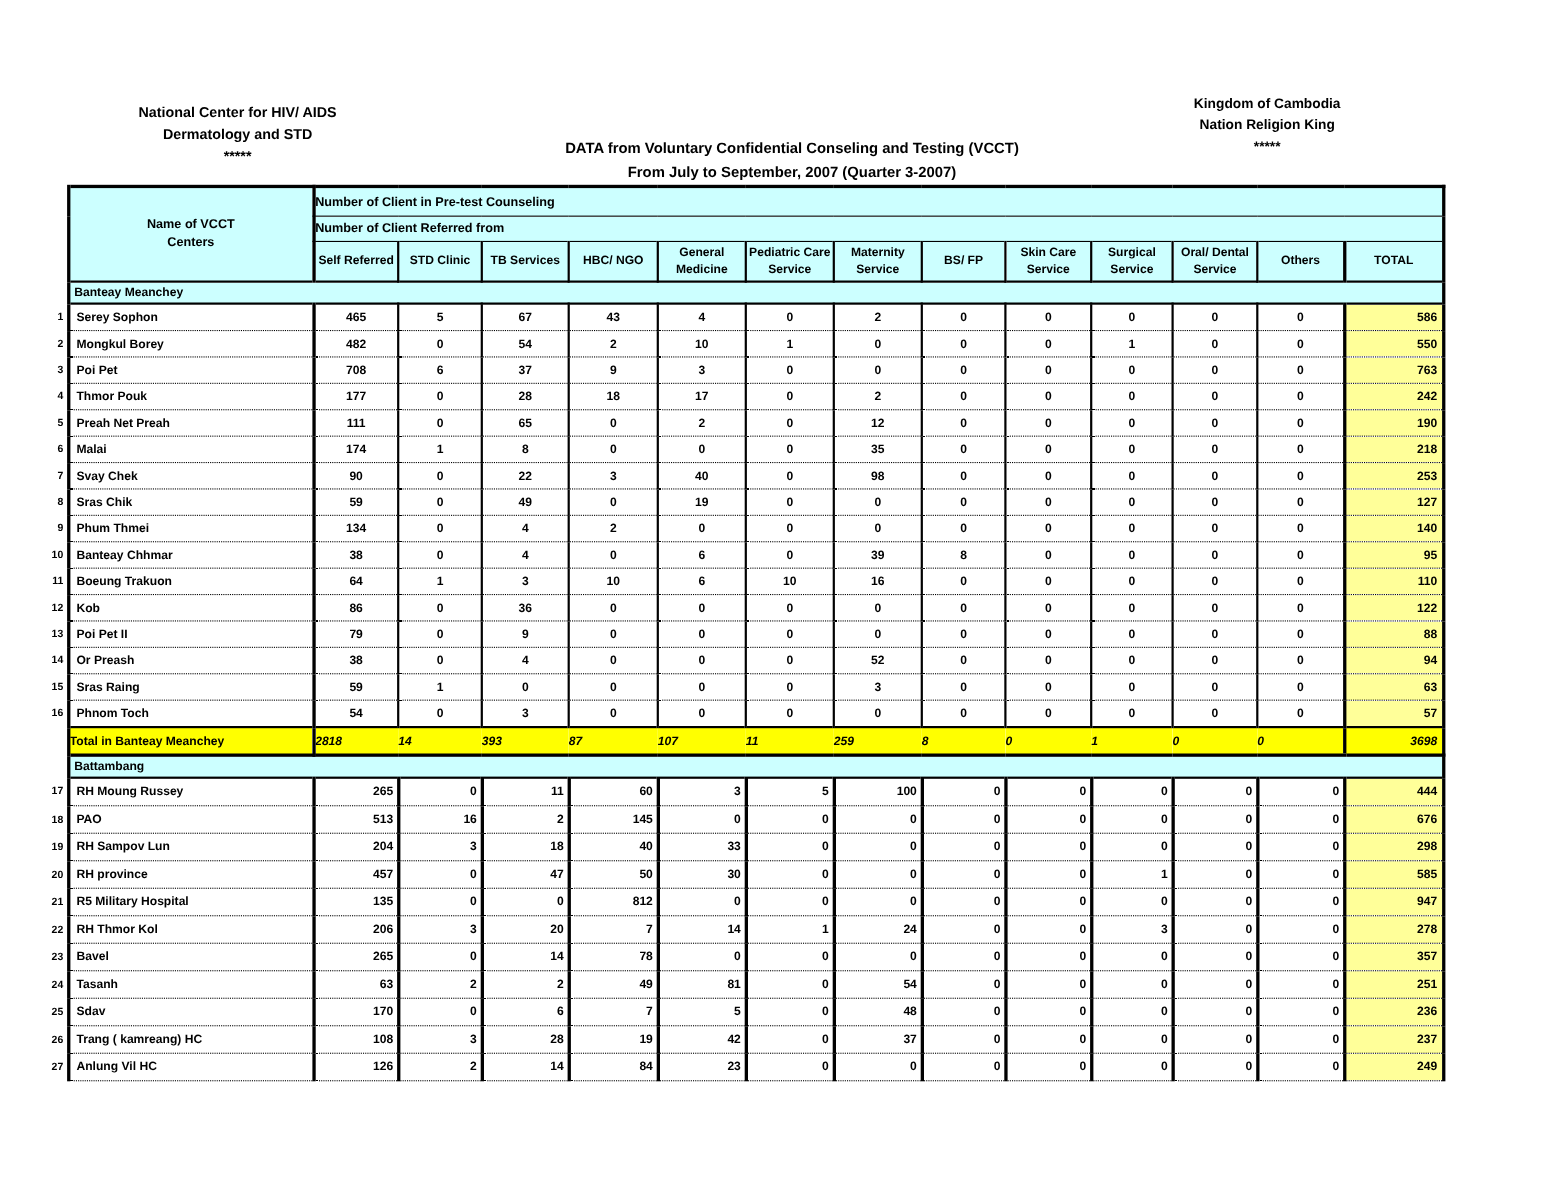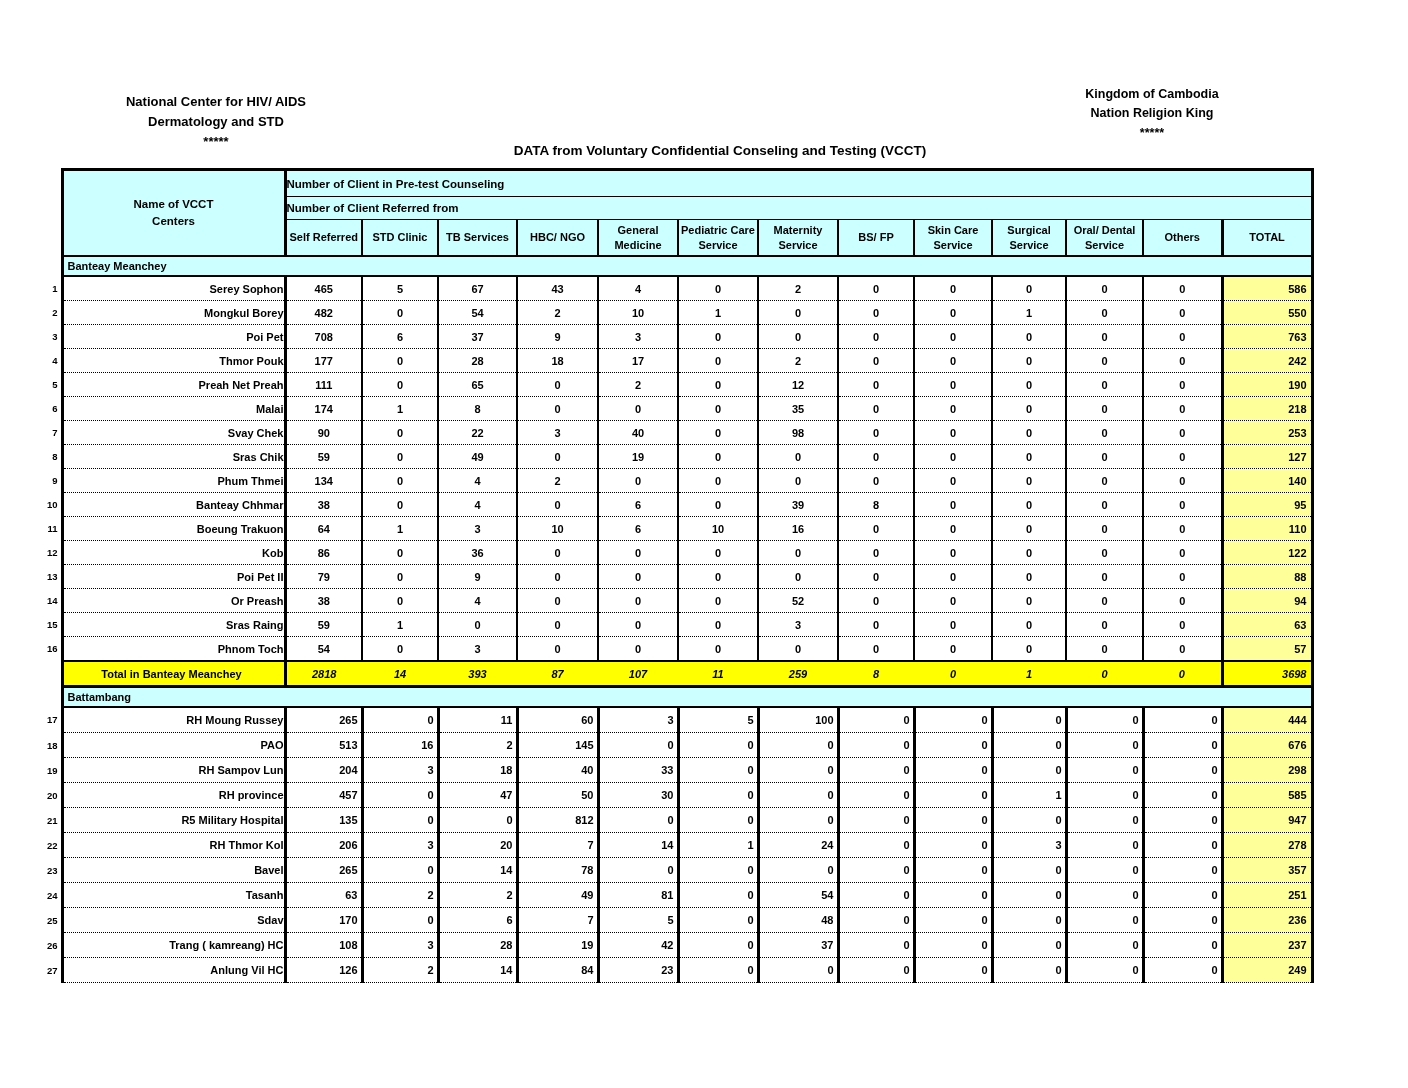--- a/index.html
+++ b/index.html
@@ -4,21 +4,21 @@
 <style>
   html,body{margin:0;padding:0;}
   body{
     width:1408px;height:1088px;background:#ffffff;color:#000;
     font-family:"Liberation Sans",sans-serif;font-weight:bold;
     position:relative;overflow:hidden;
   }
   .hblock{position:absolute;text-align:center;line-height:1.55;}
   #left-header{left:96px;top:92px;width:240px;font-size:13px;}
   #right-header{left:1032px;top:85px;width:240px;font-size:12.5px;}
-  #title-block{left:400px;top:140px;width:640px;font-size:13.5px;line-height:1.6;}
+  #title-block{left:400px;top:124px;width:640px;font-size:13.5px;line-height:1.6;}
 
   table{
     position:absolute;left:40px;top:168px;border-collapse:collapse;table-layout:fixed;
   }
   td{padding:0;font-size:11px;vertical-align:middle;overflow:hidden;}
 
   
   td.rn{
     border:none;border-right:3px solid #000;background:#fff;
     font-size:9.5px;text-align:right;padding-right:3px;
@@ -42,35 +42,35 @@
   tr.section td.section-cell{
     background:var(--cyan);border-right:3px solid #000;border-bottom:2px solid #000;
     text-align:left;padding-left:4px;font-size:11px;height:18px;
   }
 
   
   tr.data td{height:23px;}
   tr.data.ra td{height:24px;}
   td.nm{
     border-right:3px solid #000;border-bottom:1px dotted #000;
-    text-align:right;padding-left:6px;
+    text-align:left;padding-left:6px;
   }
   td.v{border-right:2px solid #000;border-bottom:1px dotted #000;}
   tr.ca td.v{text-align:center;}
   tr.ra td.v{text-align:right;padding-right:3px;border-right:3px solid #000;}
   td.tot{
     background:var(--lyellow);border-left:3px solid #000;border-right:3px solid #000;
     border-bottom:1px dotted #000;text-align:right;padding-right:4px;
   }
 
   
   tr.trow td{background:var(--yellow);border-top:2px solid #000;border-bottom:3px solid #000;height:23px;}
   tr.trow td.rn{background:#fff;border-top:none;border-bottom:none;}
-  tr.trow td.lbl{text-align:center;padding-right:4px;border-right:3px solid #000;}
-  tr.trow td.tv{font-style:italic;text-align:center;border-right:none;}
+  tr.trow td.lbl{text-align:left;padding-right:4px;border-right:3px solid #000;}
+  tr.trow td.tv{font-style:italic;text-align:left;border-right:none;}
   tr.trow td.ttot{
     font-style:italic;text-align:right;padding-right:4px;
     border-left:3px solid #000;border-right:3px solid #000;
   }
 </style>
 </head>
 <body>
 
 <div class="hblock" id="left-header">
   <div>National Center for HIV/ AIDS</div>

